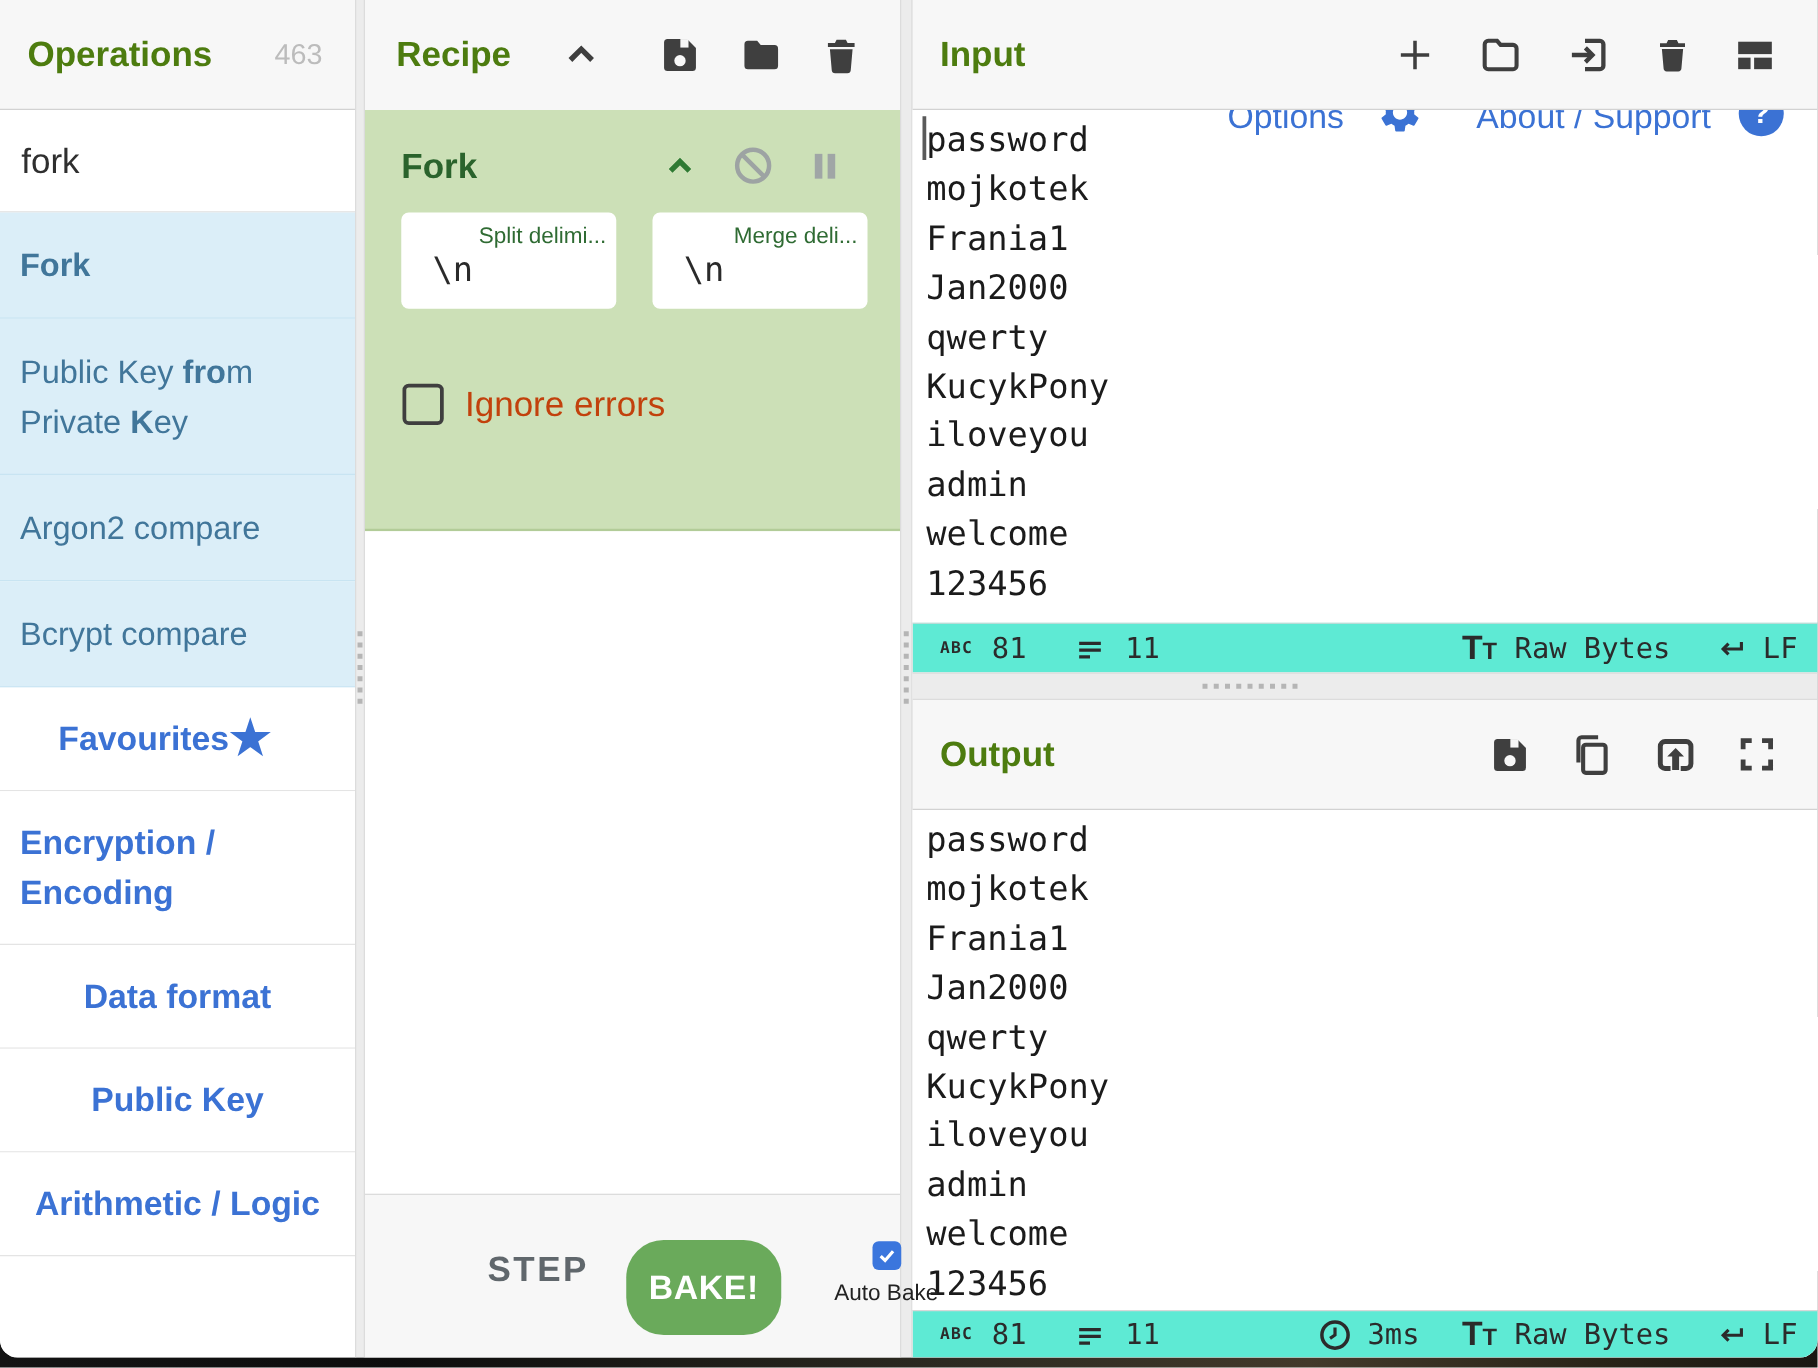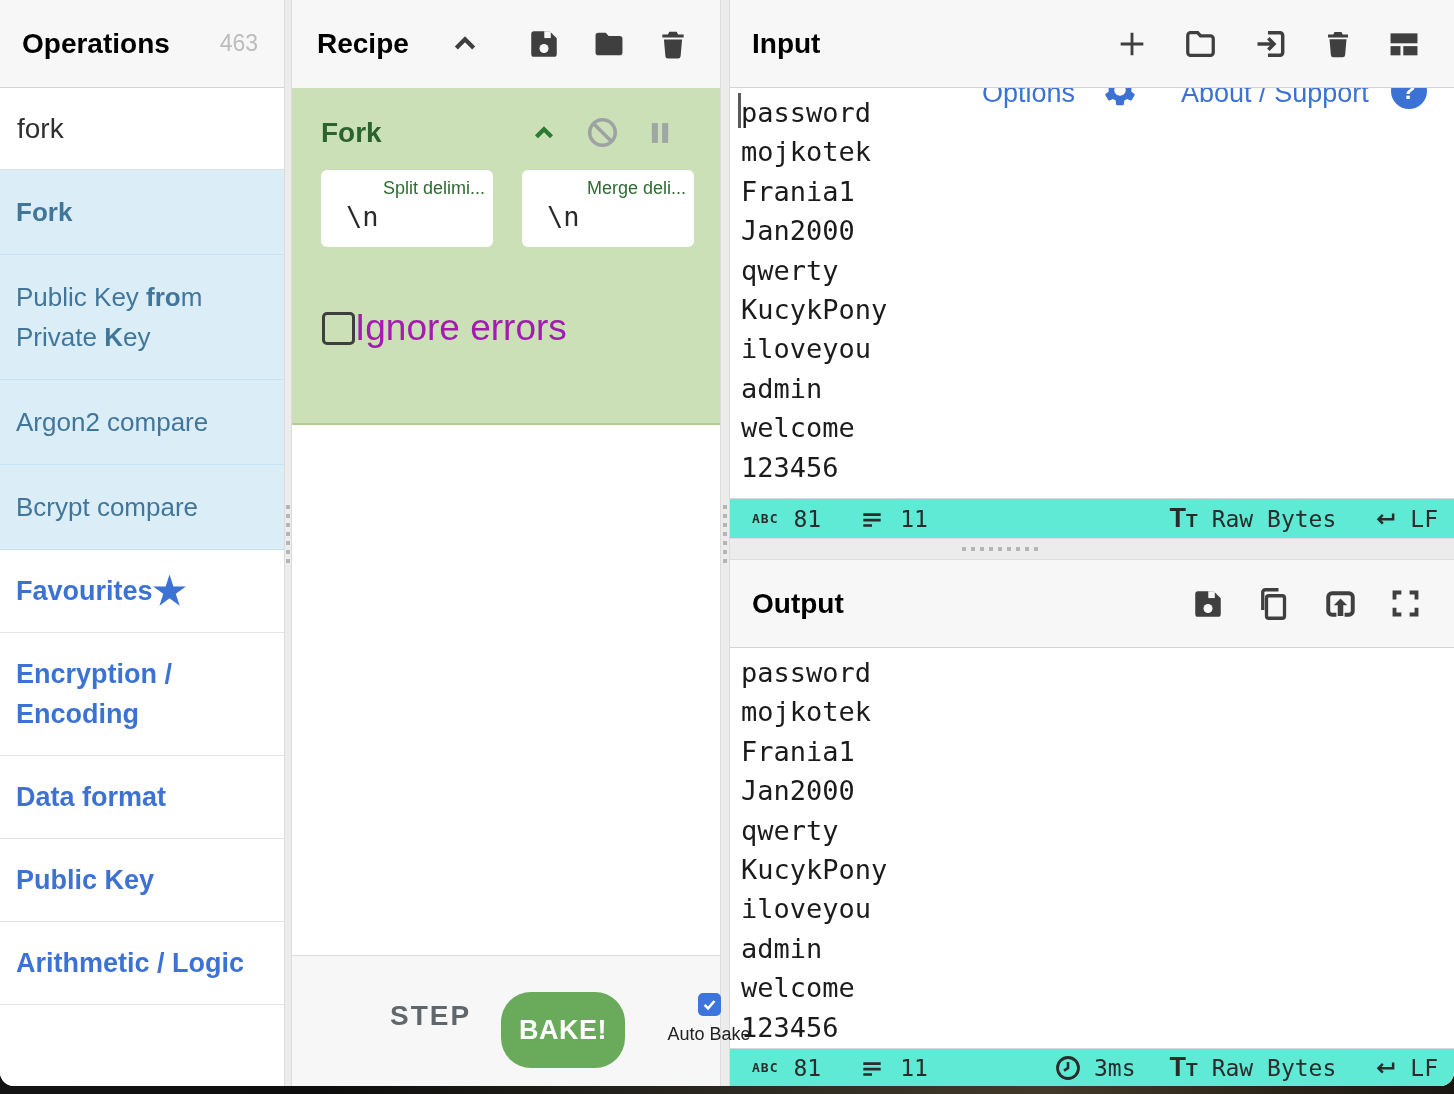--- a/index.html
+++ b/index.html
@@ -8,31 +8,31 @@
     font-family:"Liberation Sans",sans-serif;
     background:linear-gradient(90deg,#141414 0%,#0d0d0d 22%,#2c2a21 52%,#43392a 72%,#2a2418 88%,#1a1712 100%);
   }
   .app{
     position:absolute;top:0;left:0;width:1454px;height:1086px;
     background:#fff;border-radius:0 0 14px 14px;overflow:hidden;
     display:flex;flex-direction:row;
   }
   
   .panel-header{height:88px;background:#f7f7f7;display:flex;align-items:center;box-sizing:border-box;border-bottom:1px solid #d2d2d2;}
-  .panel-title{font-size:28px;font-weight:700;color:#000000;}
+  .panel-title{font-size:28px;font-weight:700;color:#4d7c0f;}
   .hicon{color:#3f3f3f;display:inline-flex;}
   svg{display:block;}
   
   .ops{width:284px;min-width:284px;background:#fff;display:flex;flex-direction:column;overflow:hidden;}
   .ops-header{padding:0 26px 0 22px;justify-content:space-between;}
   .ops-count{font-size:23px;color:#bcbcbc;font-weight:400;}
   .ops-search{height:81px;border-bottom:1px solid #e0e0e0;display:flex;align-items:center;padding-left:17px;font-size:28px;color:#2f2f2f;background:#fff;}
   .op-item{background:#dbeef8;color:#41769a;font-size:26px;line-height:40px;padding:22px 16px;border-bottom:1px solid #c8e4f2;cursor:grab;}
   .op-item b{font-weight:700;}
-  .cat-item{background:#fff;color:#3b72d4;font-weight:700;font-size:27px;line-height:40px;padding:21px 16px;border-bottom:1px solid #e4e4e4;display:flex;align-items:flex-start;justify-content:flex-start;cursor:pointer;}
+  .cat-item{background:#fff;color:#3b72d4;font-weight:700;font-size:27px;line-height:40px;padding:21px 16px;border-bottom:1px solid #e4e4e4;display:flex;align-items:flex-start;justify-content:center;cursor:pointer;}
   .cat-star{font-size:38px;line-height:40px;margin-right:20px;color:#3b72d4;}
   
   .vgap{width:8px;min-width:8px;background:#ececec;border-left:1px solid #dcdcdc;border-right:1px solid #dcdcdc;box-sizing:border-box;position:relative;}
   .vgap .dots{position:absolute;top:505px;left:50%;transform:translateX(-50%);display:flex;flex-direction:column;gap:5px;}
   .vgap.wide{width:10px;min-width:10px;}
   .dot{width:4px;height:4px;background:#b5b5b5;}
   
   .recipe{width:428px;min-width:428px;display:flex;flex-direction:column;background:#fff;overflow:visible;}
   .recipe-header{padding:0 31px 0 25px;border-bottom:none;}
   .recipe-caret{margin-left:40px;color:#3f3f3f;}
@@ -40,21 +40,21 @@
   .op-block{height:337px;box-sizing:border-box;background:#cce0b7;border-bottom:2px solid #b2cc98;}
   .op-block-header{display:flex;align-items:center;padding:28px 46px 0 29px;}
   .op-name{font-size:28px;font-weight:700;color:#2a632c;}
   .op-block-icons{margin-left:auto;display:flex;gap:27px;align-items:center;}
   .op-args{display:flex;gap:29px;padding:21px 0 0 29px;}
   .arg-box{width:172px;height:77px;box-sizing:border-box;background:#fff;border-radius:6px;padding:8px 8px 0 25px;cursor:text;}
   .arg-label{font-size:18px;color:#2f6b33;white-space:nowrap;overflow:hidden;text-align:right;}
   .arg-value{font-family:"DejaVu Sans Mono",monospace;font-size:27px;color:#2a2a2a;margin-top:2px;}
   .op-check-row{display:flex;align-items:center;padding:60px 0 0 30px;}
   .checkbox{width:33px;height:33px;box-sizing:border-box;border:3.5px solid #3f3f3f;border-radius:5px;background:transparent;cursor:pointer;}
-  .op-check-label{font-size:37px;color:#a21caf;}
+  .op-check-label{font-size:28px;color:#c2410c;margin-left:17px;}
   .recipe-fill{flex:1;background:#fff;}
   .recipe-footer{height:130px;background:#f7f7f7;border-top:1px solid #dcdcdc;position:relative;overflow:visible;z-index:5;}
   .step-btn{position:absolute;left:98px;top:44px;font-size:28px;font-weight:700;color:#60676c;letter-spacing:2px;cursor:pointer;}
   .bake-btn{position:absolute;left:209px;top:36px;width:124px;height:76px;border-radius:30px;background:#6aaa5b;color:#fff;font-size:27px;font-weight:700;display:flex;align-items:center;justify-content:center;letter-spacing:0.5px;cursor:pointer;border:none;}
   .autobake{position:absolute;left:361px;top:37px;width:112px;text-align:center;}
   .autobake-box{width:23px;height:23px;border-radius:5px;background:#3b76dd;margin:0 auto;display:flex;align-items:center;justify-content:center;cursor:pointer;}
   .autobake-label{font-size:18px;color:#222;margin-top:8px;white-space:nowrap;}
   
   .io{width:724px;min-width:724px;display:flex;flex-direction:column;background:#fff;}
   .io-header{padding:0 32px 0 22px;}

